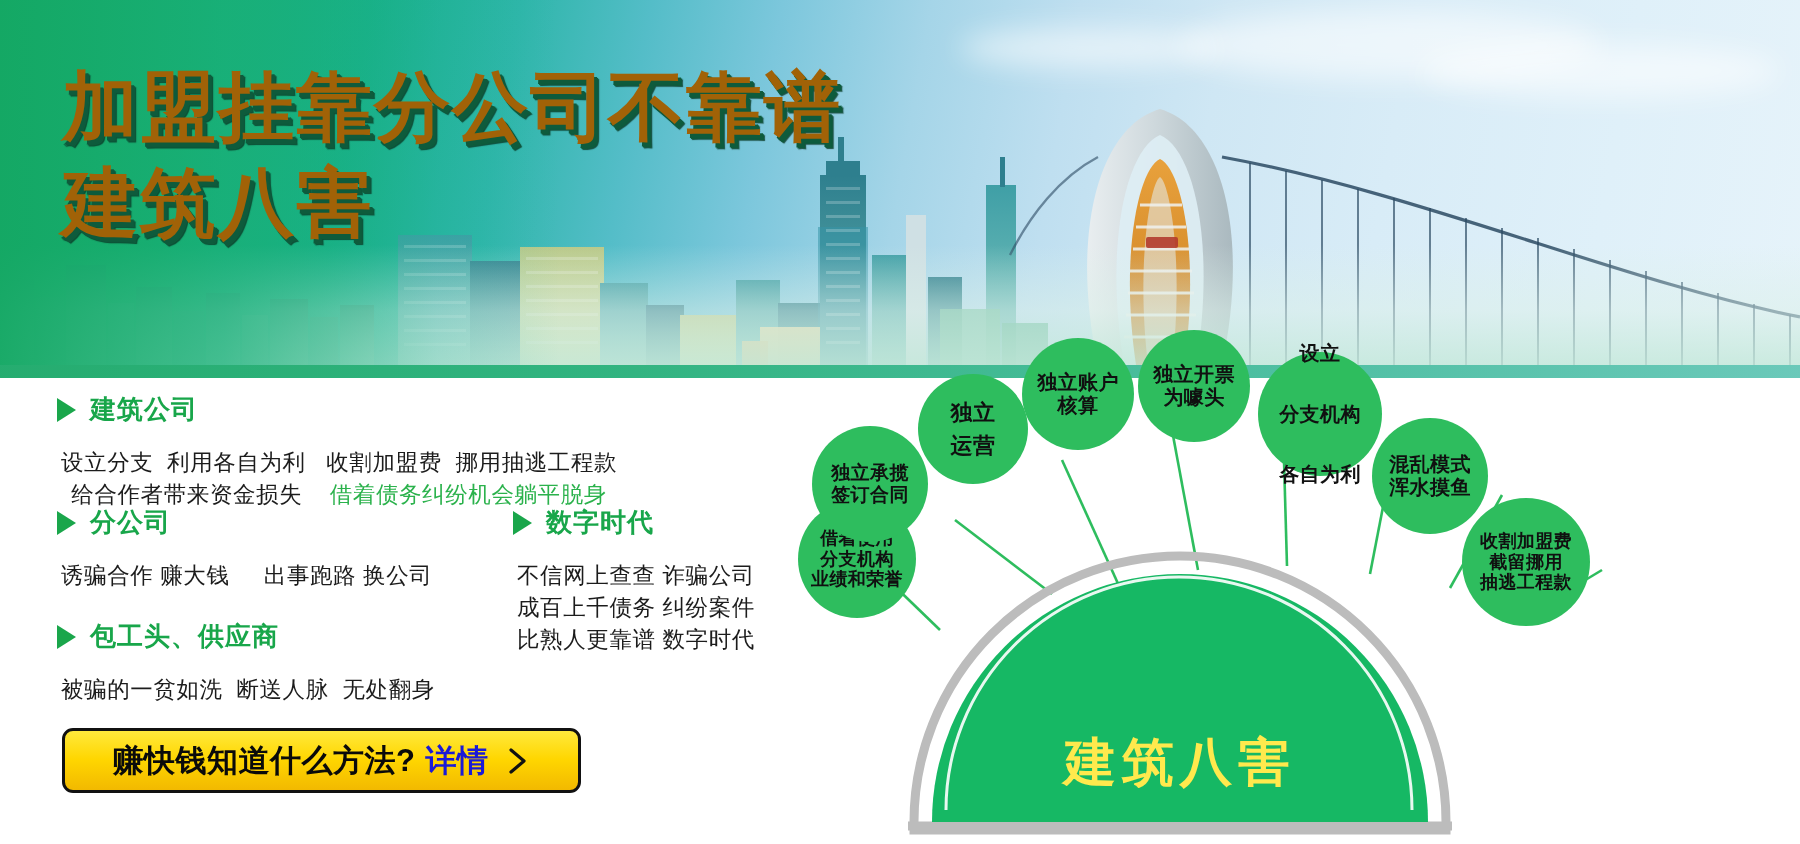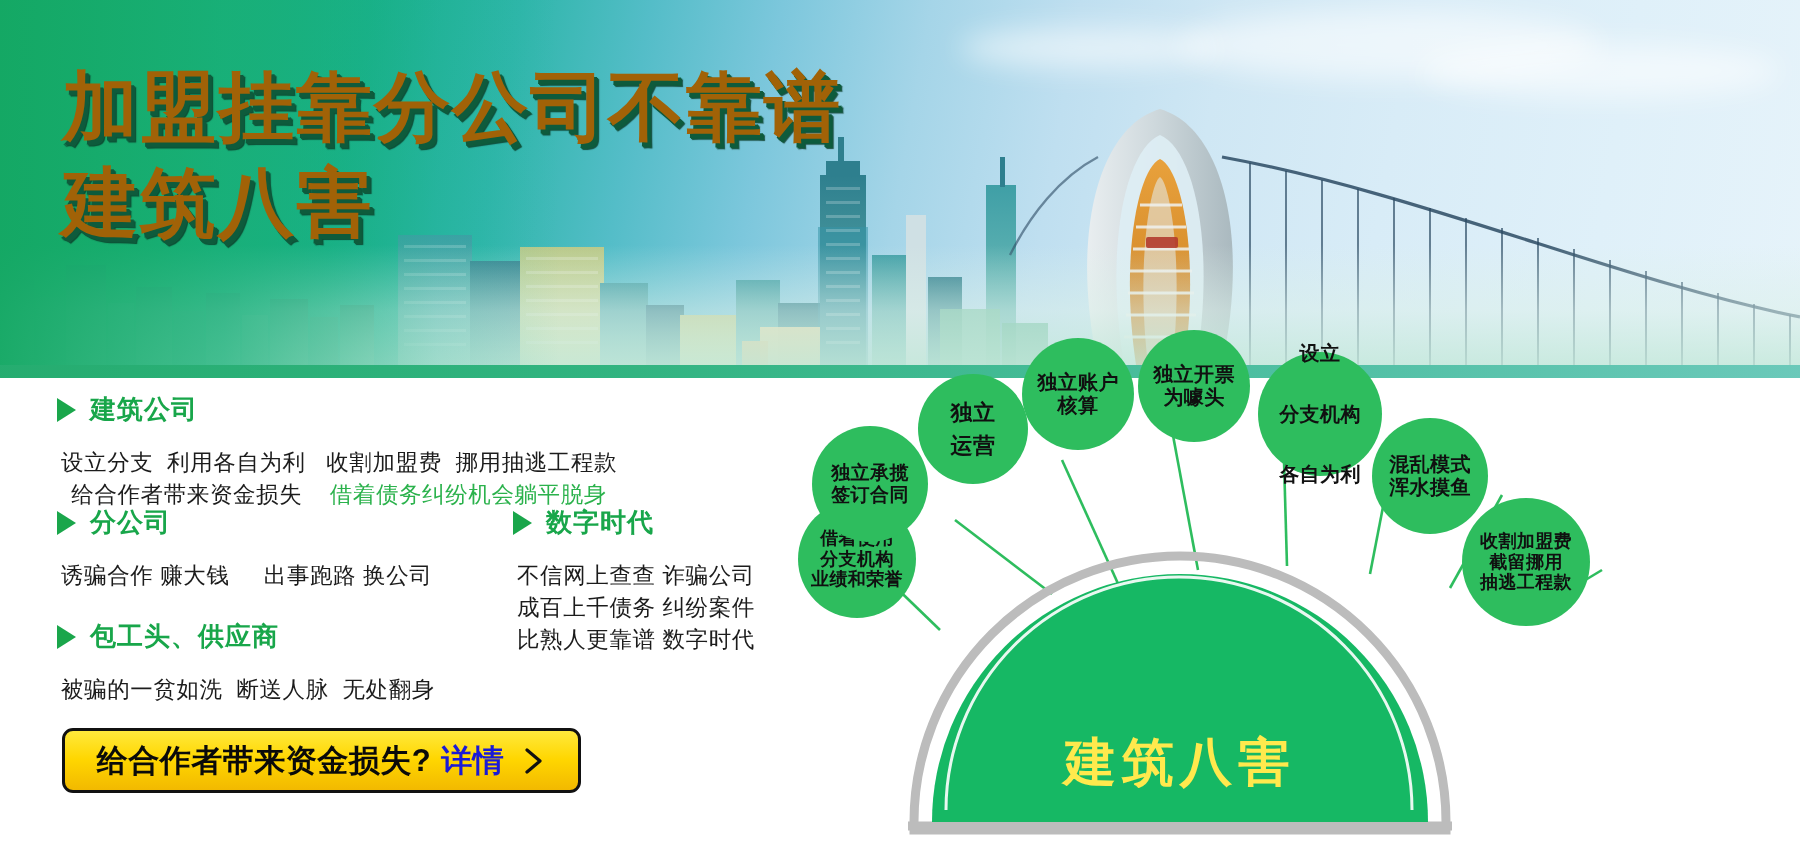--- a/index.html
+++ b/index.html
@@ -333,21 +333,21 @@
     <div class="sec-head">
       <span class="tri"></span>
       <span>包工头、供应商</span>
     </div>
     <div class="lines">
       <div class="body-line"><span>被骗的一贫如洗  断送人脉  无处翻身</span></div>
     </div>
   </div>
 
   <div class="cta">
-    <span class="cta-main">给合作者带来资金损失?</span>
+    <span class="cta-main">赚快钱知道什么方法?</span>
     <span class="cta-link">详情</span>
     <span class="cta-arrow">
       <svg width="24" height="32" viewBox="0 0 24 32" aria-hidden="true">
         <polyline points="5,5 18,16 5,27" fill="none" stroke="#111" stroke-width="3.2" stroke-linecap="round" stroke-linejoin="round"></polyline>
       </svg>
     </span>
   </div>
 </div>
 
 <div class="diagram">

